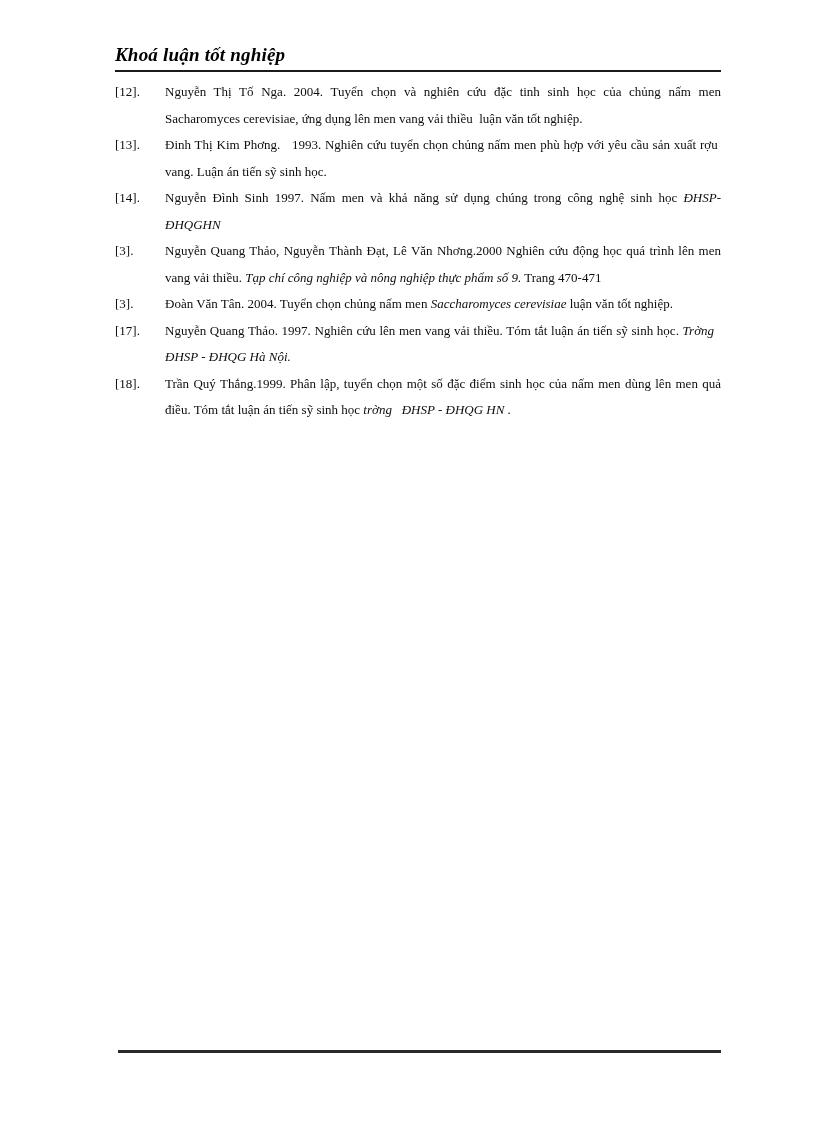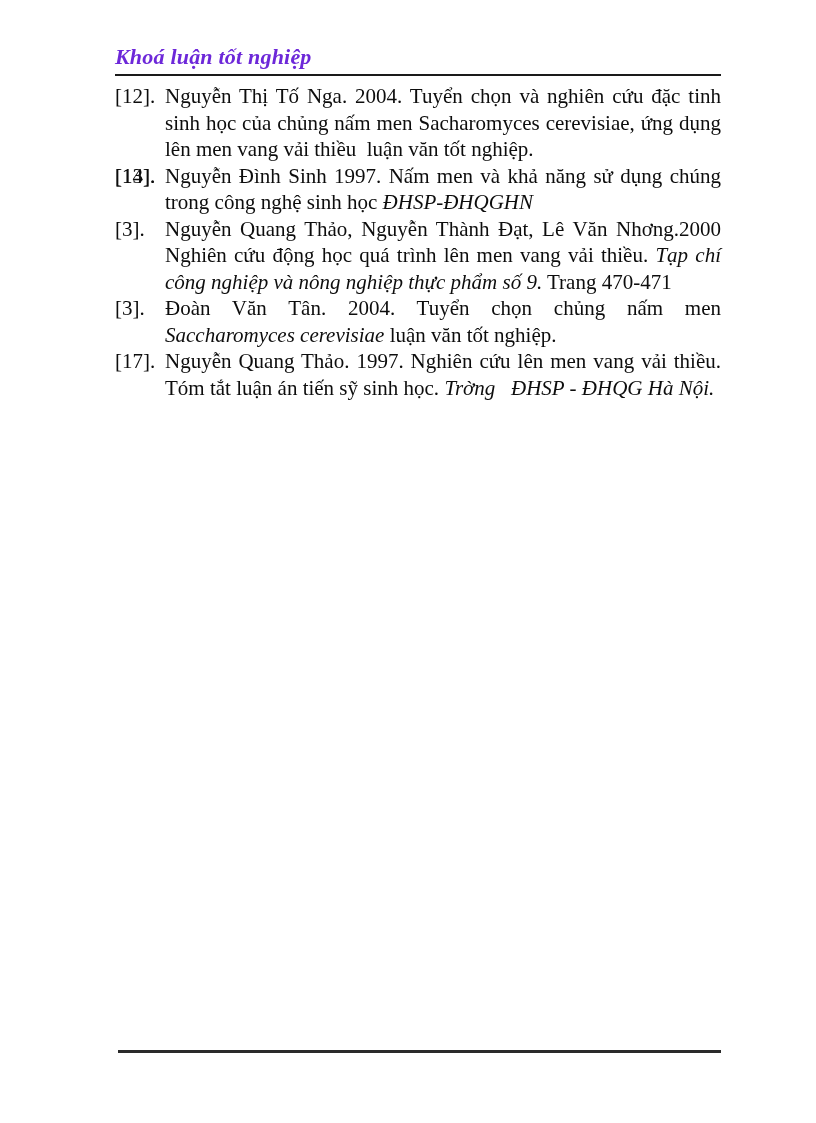--- a/index.html
+++ b/index.html
@@ -17,40 +17,40 @@
     inset: 0;
     background: #ffffff;
   }
   .content {
     position: absolute;
     left: 115px;
     right: 95px;
     top: 44px;
   }
   .doc-header .title {
-    font-size: 22px;
+    font-size: 19px;
     font-weight: bold;
     font-style: italic;
     letter-spacing: 0.2px;
-    color: #6d28d9;
+    color: #000000;
   }
   .header-rule {
     margin-top: 4px;
     border-bottom: 2px solid #1a1a1a;
     width: 100%;
     height: 0;
   }
   .references {
     list-style: none;
     margin-top: 7px;
   }
   .ref {
     position: relative;
     padding-left: 50px;
-    font-size: 21px;
+    font-size: 13px;
     line-height: 26.5px;
     text-align: justify;
     color: #0d0d0d;
   }
   .ref-label {
     position: absolute;
     left: 0;
     top: 0;
     width: 50px;
     text-align: left;
@@ -70,21 +70,22 @@
 <body>
 
 <div class="page">
   <div class="content">
     <header class="doc-header">
       <h1 class="title">Khoá luận tốt nghiệp</h1>
       <div class="header-rule"></div>
     </header>
     <ol class="references">
         <li class="ref"><span class="ref-label">[12].</span><span class="seg">Nguyễn Thị Tố Nga. 2004. Tuyển chọn và nghiên cứu đặc tinh sinh học của chủng nấm men Sacharomyces cerevisiae, ứng dụng lên men vang vải thiều&nbsp; luận văn tốt nghiệp.</span></li>
-        <li class="ref"><span class="ref-label">[13].</span></li>
+        <li class="ref"><span class="ref-label">[13].</span><span class="seg">Đinh Thị Kim Phơng.&nbsp;&nbsp; 1993. Nghiên cứu tuyển chọn chủng nấm men phù hợp với yêu cầu sản xuất rợu&nbsp; vang. Luận án tiến sỹ sinh học.</span></li>
         <li class="ref"><span class="ref-label">[14].</span><span class="seg">Nguyễn Đình Sinh 1997. Nấm men và khả năng sử dụng chúng trong công nghệ sinh học </span><span class="seg italic">ĐHSP-ĐHQGHN</span></li>
         <li class="ref"><span class="ref-label">[3].</span><span class="seg">Nguyễn Quang Thảo, Nguyễn Thành Đạt, Lê Văn Nhơng.2000 Nghiên cứu động học quá trình lên men vang vải thiều. </span><span class="seg italic">Tạp chí công nghiệp và nông nghiệp thực phẩm số 9.</span><span class="seg"> Trang 470-471</span></li>
         <li class="ref"><span class="ref-label">[3].</span><span class="seg">Đoàn Văn Tân. 2004. Tuyển chọn chủng nấm men </span><span class="seg italic">Saccharomyces cerevisiae</span><span class="seg"> luận văn tốt nghiệp.</span></li>
         <li class="ref"><span class="ref-label">[17].</span><span class="seg">Nguyễn Quang Thảo. 1997. Nghiên cứu lên men vang vải thiều. Tóm tắt luận án tiến sỹ sinh học. </span><span class="seg italic">Trờng&nbsp;&nbsp; ĐHSP - ĐHQG Hà Nội.</span></li>
+        <li class="ref"><span class="ref-label">[18].</span><span class="seg">Trần Quý Thắng.1999. Phân lập, tuyển chọn một số đặc điểm sinh học của nấm men dùng lên men quả điều. Tóm tắt luận án tiến sỹ sinh học </span><span class="seg italic">trờng&nbsp;&nbsp; ĐHSP - ĐHQG HN .</span></li>
       </ol>
   </div>
   <div class="footer-rule"></div>
 </div>
 
 </body></html>

